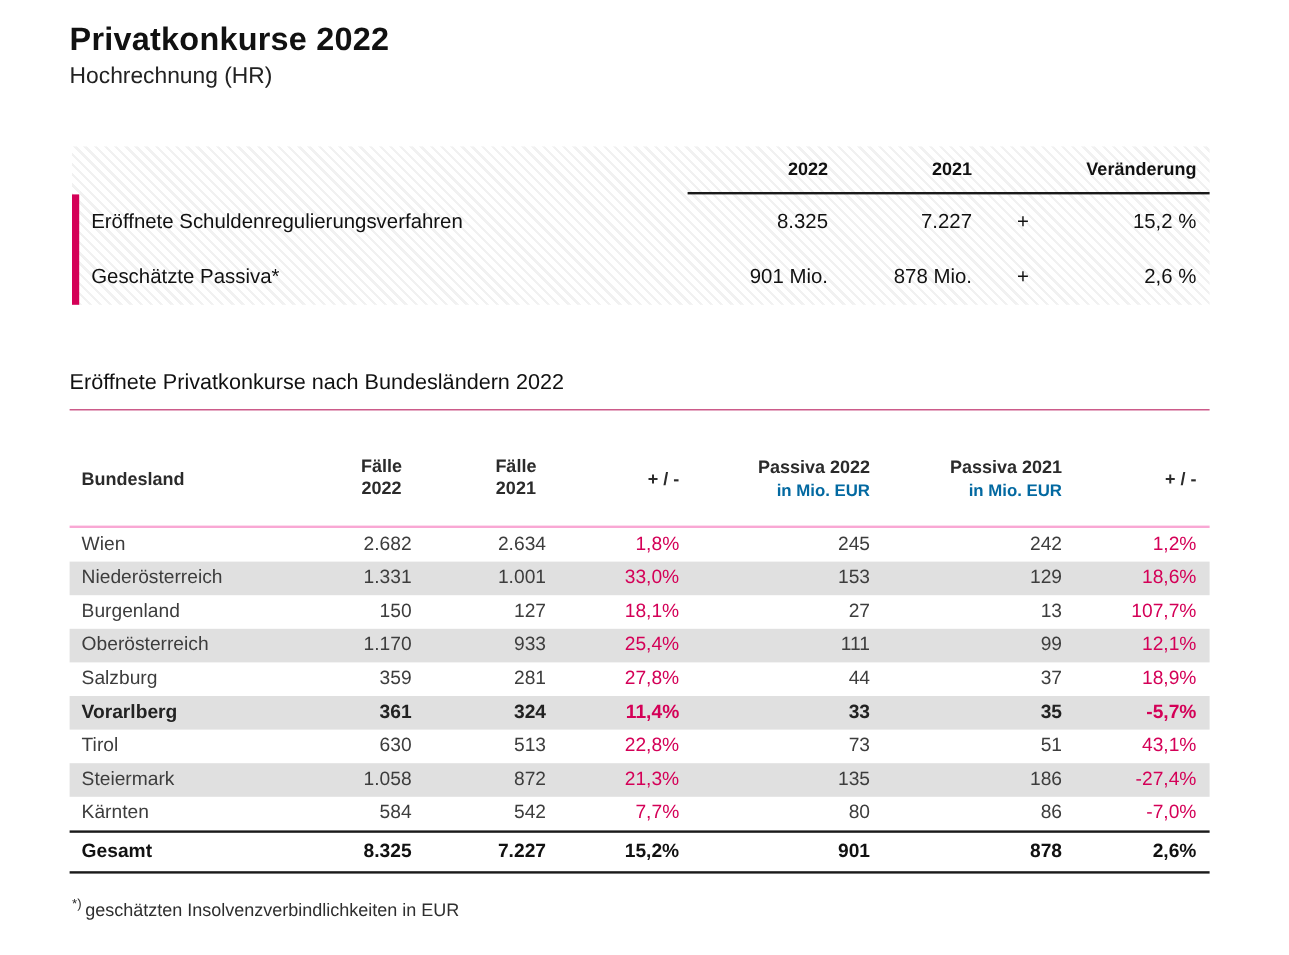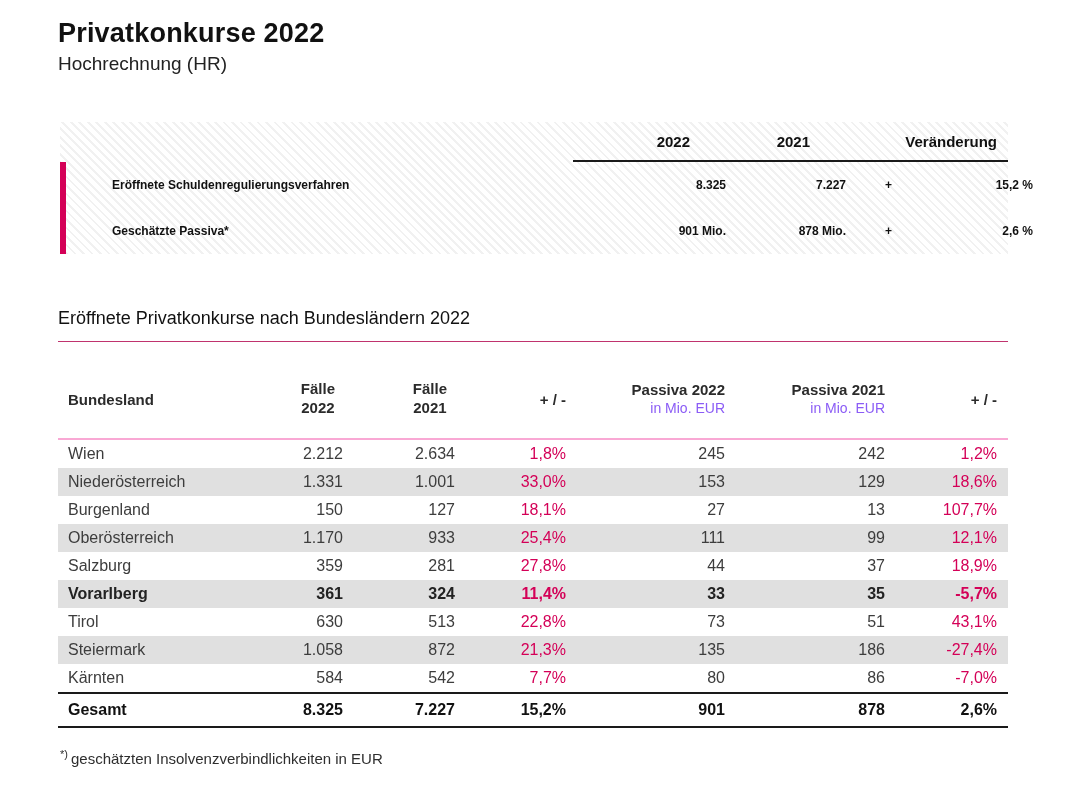--- a/index.html
+++ b/index.html
@@ -29,21 +29,21 @@
     font-size: 15px; font-weight: bold; color: #111;
   }
   .sum-header .num { text-align: right; }
   .sum-underline { margin-left: 513px; border-top: 2px solid #1a1a1a; }
   .sum-body { border-left: 6px solid #D40057; }
   .sum-row {
     display: grid;
     grid-template-columns: 504px 120px 120px 67px 120px;
     padding-right: 11px;
     height: 46px; align-items: center;
-    font-size: 12px; font-weight: bold; color: #111; padding-left: 36px;
+    font-size: 17px; font-weight: normal; color: #111;
   }
   .sum-row .label { padding-left: 10px; }
   .sum-row .num { text-align: right; }
   .sum-row .sign { text-align: center; padding-left: 18px; }
 
   
   .section-block { position: absolute; left: 58px; top: 308px; width: 950px; }
   .section-title { font-size: 18px; font-weight: normal; color: #111; }
   .section-rule { margin-top: 12px; border-top: 1px solid #C0336E; }
 
@@ -57,21 +57,21 @@
   }
   .mt-header {
     height: 80px;
     border-bottom: 2px solid #f9a8d4;
     font-size: 15px; font-weight: bold; color: #2b2b2b;
   }
   .mt-header .h-left { padding-left: 10px; text-align: left; }
   .mt-header .h-num { text-align: right; padding-right: 8px; }
   .mt-header .h-num .stack { display: inline-block; text-align: center; line-height: 1.25; }
   .mt-header .h-right { text-align: right; }
-  .mt-header .sub { font-weight: normal; font-size: 14px; color: #8b5cf6; line-height: 1.25; }
+  .mt-header .sub { font-weight: bold; font-size: 14px; color: #0369a1; line-height: 1.25; }
   .mt-header .pline { line-height: 1.25; }
 
   .mt-row { height: 28px; font-size: 16px; color: #3d3d3d; }
   .mt-row:nth-child(even) { background: #E0E0E0; }
   .mt-row .name { padding-left: 10px; }
   .mt-row .num { text-align: right; }
   .mt-row .pct { text-align: right; color: #D40057; }
   .mt-row.bold-row { font-weight: bold; color: #222; }
   .mt-row.bold-row .pct { font-weight: bold; }
 
@@ -139,21 +139,21 @@
     <div class="h-right">
         <div class="pline">Passiva 2021</div>
         <div class="sub">in Mio. EUR</div>
       </div>
     <div class="h-right">+ / -</div>
   </div>
 
   <div>
     <div class="mt-grid mt-row">
       <div class="name">Wien</div>
-      <div class="num">2.212</div>
+      <div class="num">2.682</div>
       <div class="num">2.634</div>
       <div class="pct">1,8%</div>
       <div class="num">245</div>
       <div class="num">242</div>
       <div class="pct">1,2%</div>
     </div>
     <div class="mt-grid mt-row">
       <div class="name">Niederösterreich</div>
       <div class="num">1.331</div>
       <div class="num">1.001</div>

